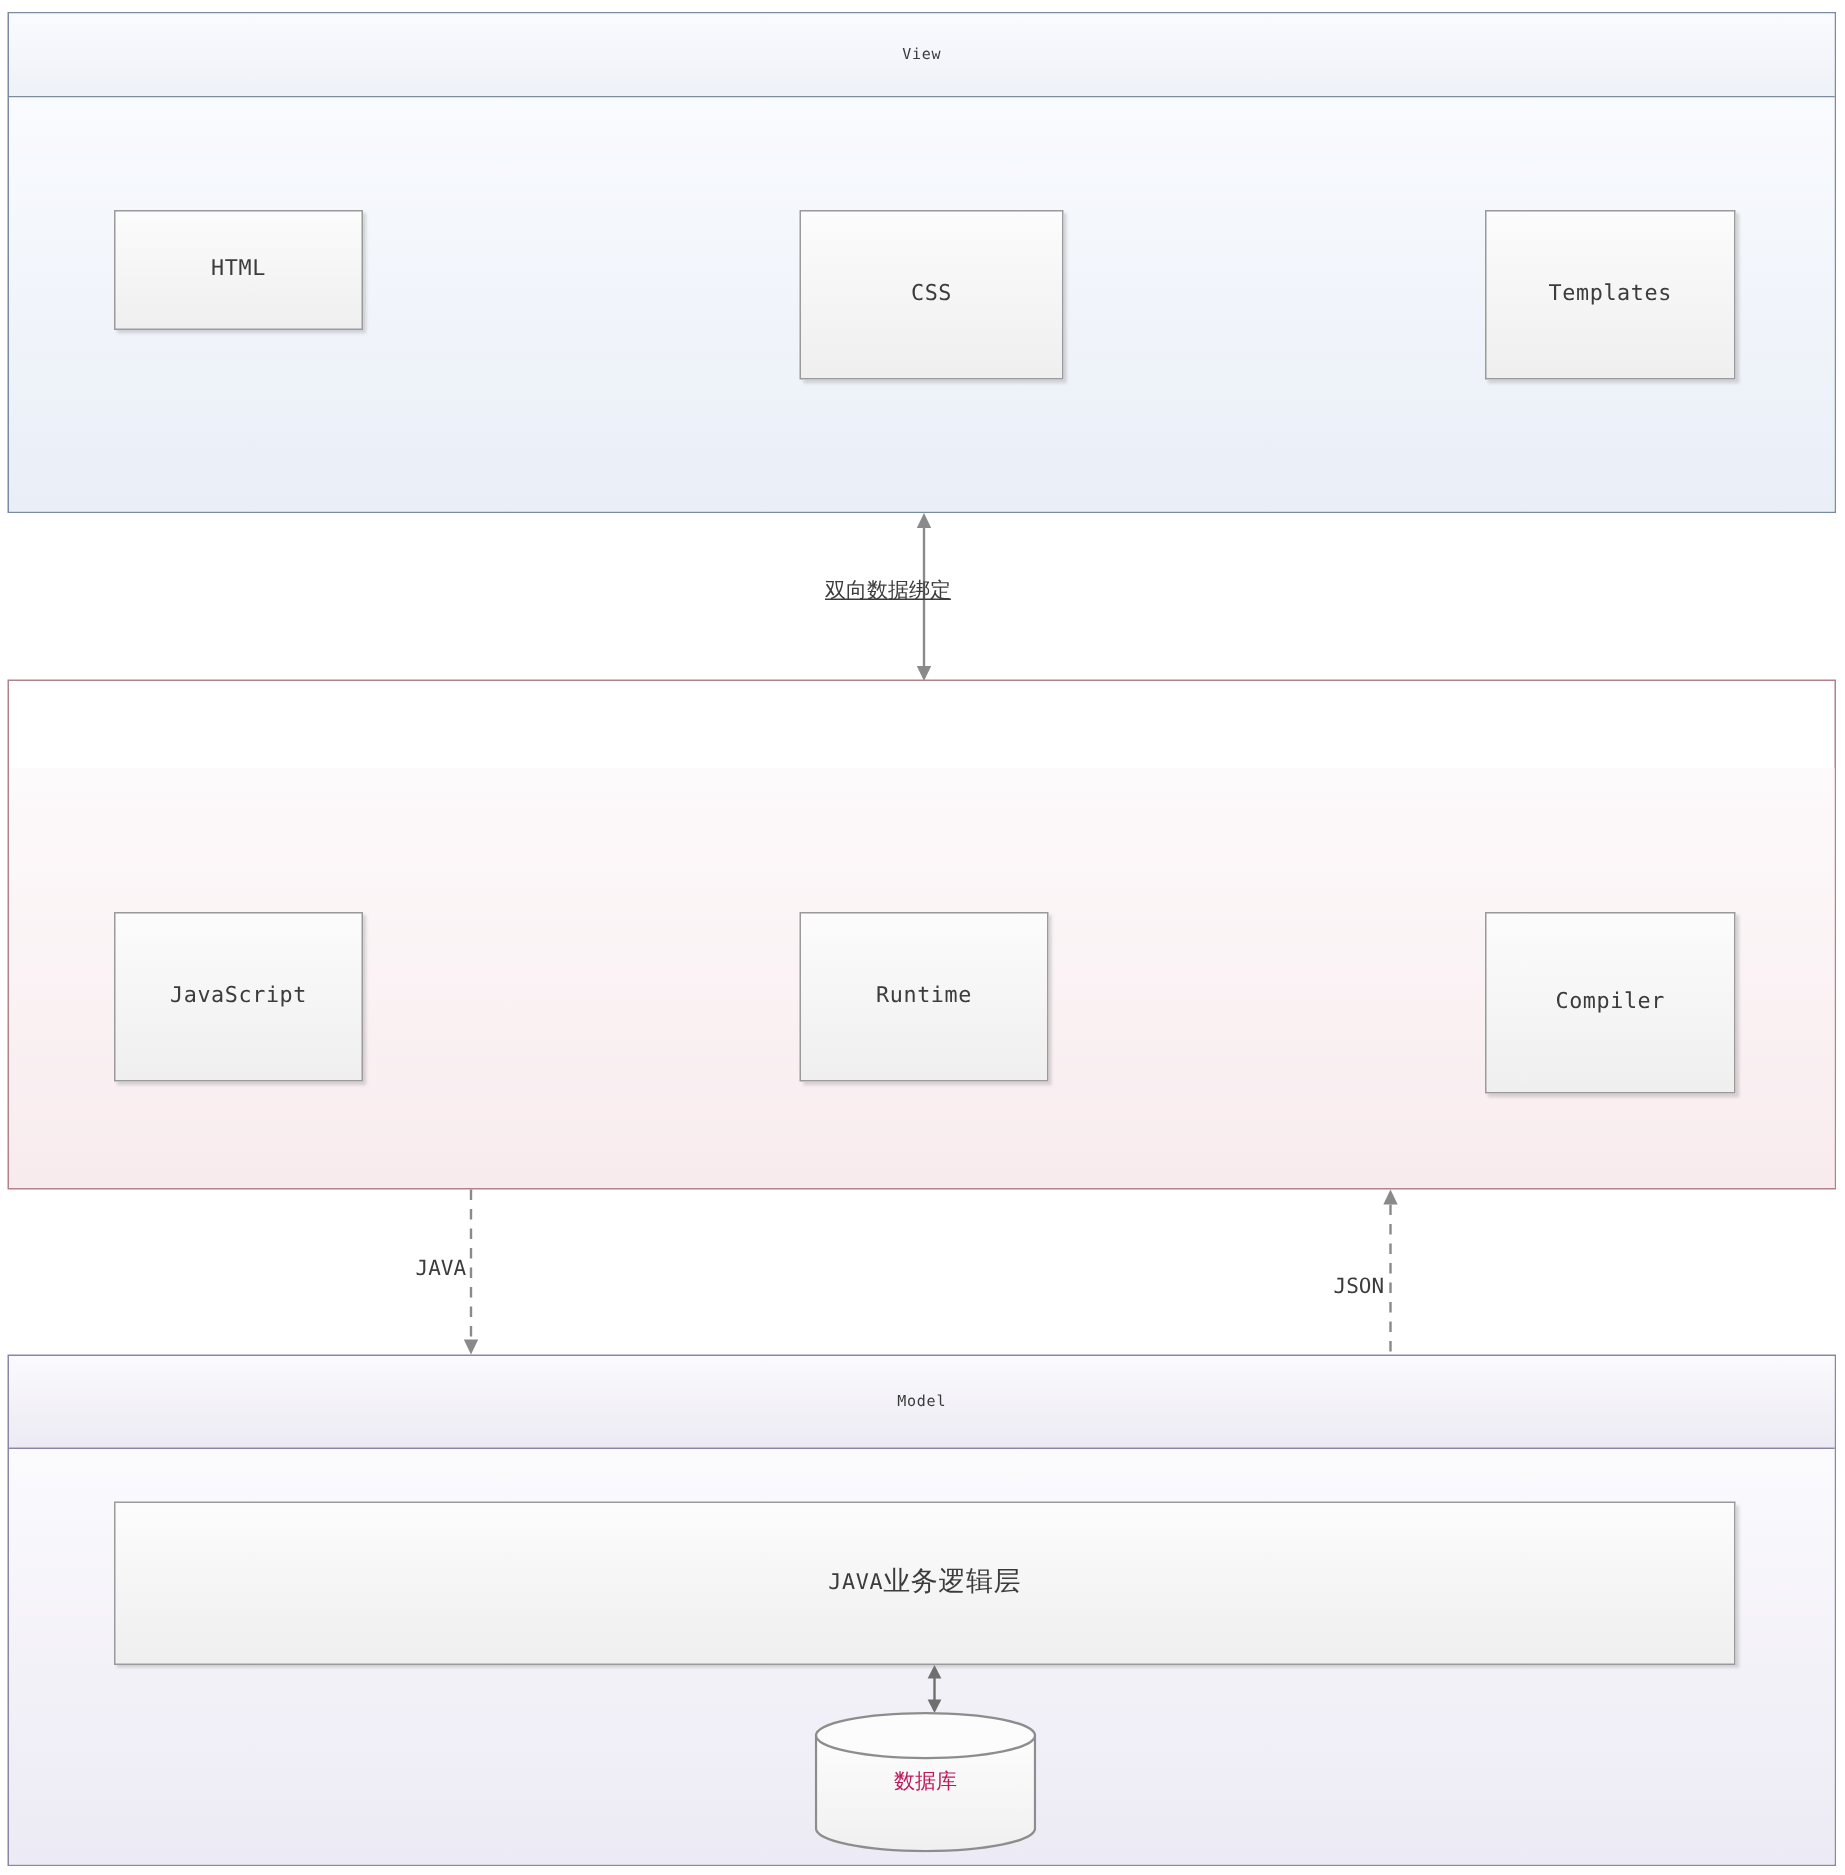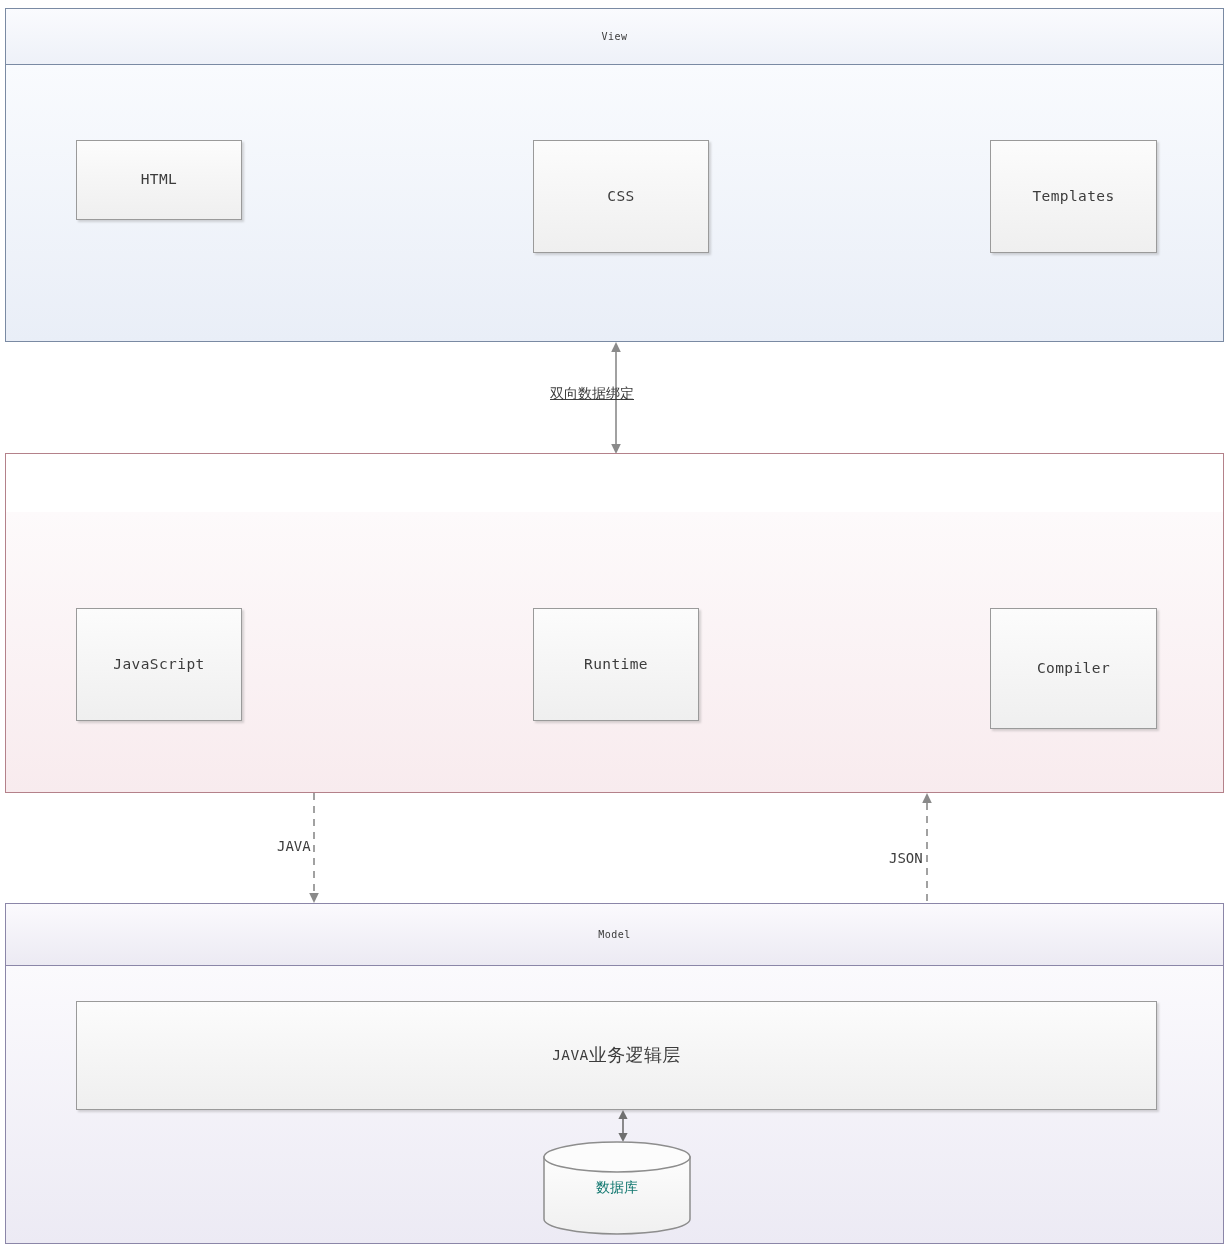--- a/index.html
+++ b/index.html
@@ -142,21 +142,21 @@
     height: 94px;
   }
   #database-shape svg { display: block; }
   #database-label {
     position: absolute;
     left: 0; right: 0;
     top: 38px;
     text-align: center;
     font-family: Liberation Serif, serif;
     font-size: 14px;
-    color: #0f766e;
+    color: #be185d;
     pointer-events: none;
   }
 
   
   .connector { position: absolute; }
   .connector svg { display: block; overflow: visible; }
 
   .conn-label {
     position: absolute;
     font-size: 14px;

